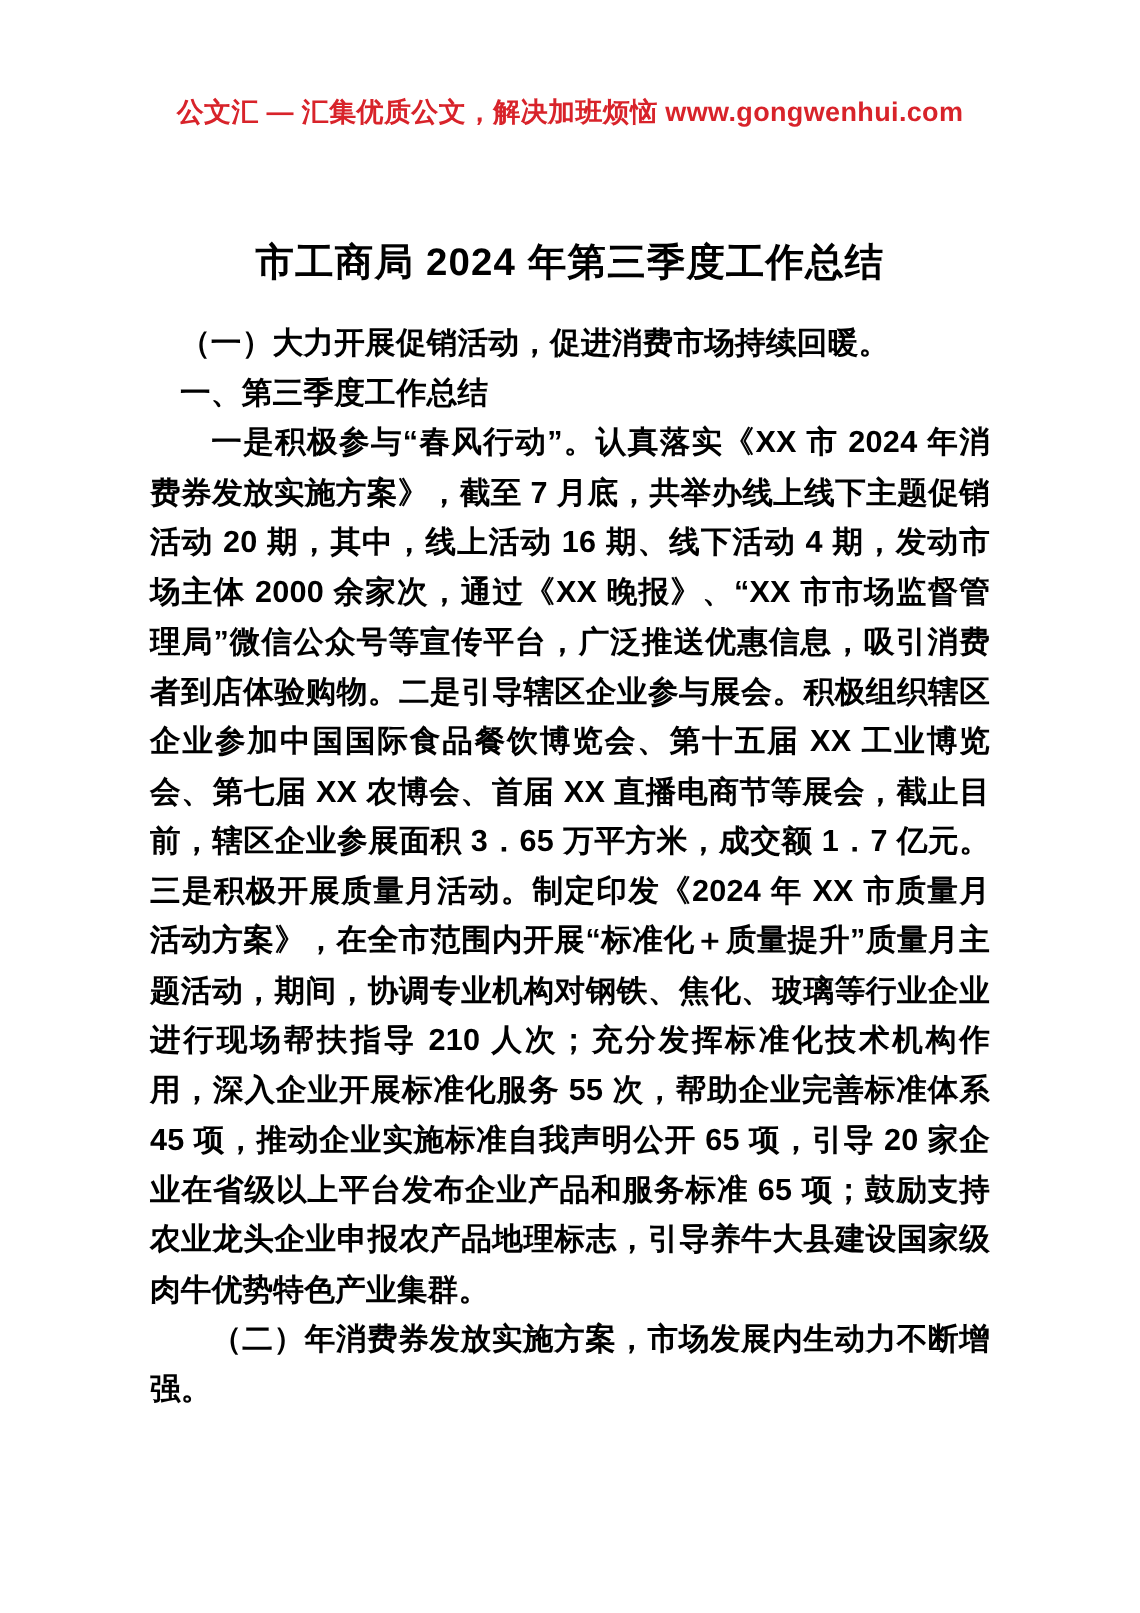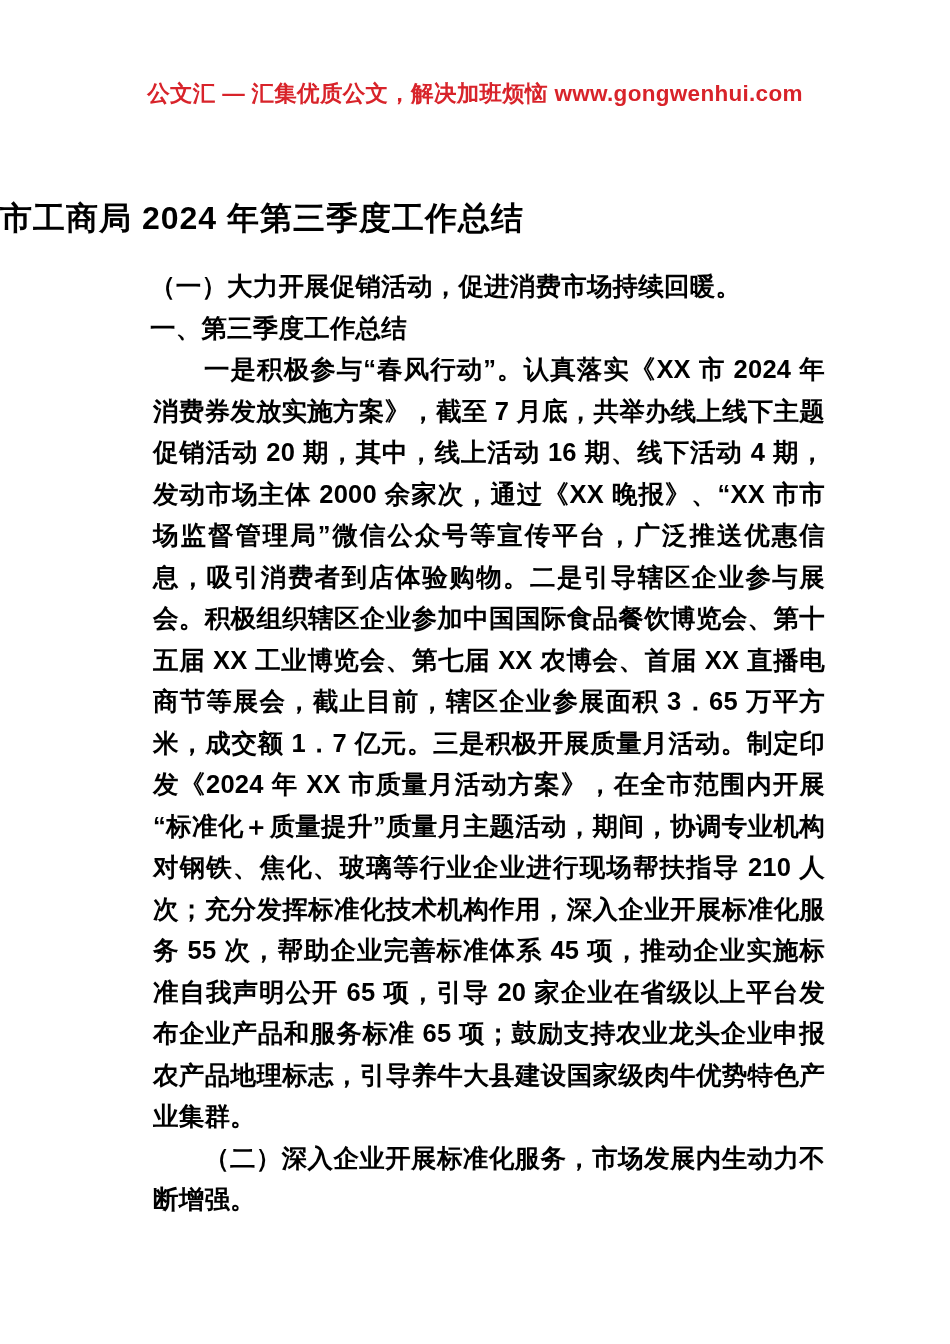--- a/index.html
+++ b/index.html
@@ -35,21 +35,21 @@
     font-size: 22.5px;
     font-weight: bold;
     letter-spacing: 0.3px;
     white-space: nowrap;
   }
   .doc-title {
     position: absolute;
     top: 176px;
     left: 0;
     width: 950px;
-    text-align: left;
+    text-align: center;
     font-family: "Liberation Sans", sans-serif;
     font-size: 32px;
     font-weight: bold;
     letter-spacing: 1px;
     color: #000;
   }
   .body-area {
     position: absolute;
     top: 266px;
     left: 125px;
@@ -61,35 +61,34 @@
     line-height: 41.5px;
     text-align: justify;
     text-justify: inter-ideograph;
     font-family: "Liberation Sans", sans-serif;
     font-weight: bold;
     letter-spacing: 0.2px;
     color: #000;
   }
   p.indent2 {
     text-indent: 51px;
-    margin-left: 28px;
   }
   p.indent1 {
     text-indent: 25px;
   }
 </style>
 </head>
 <body>
 
 <div class="page">
 
   <div class="watermark">公文汇 — 汇集优质公文，解决加班烦恼 www.gongwenhui.com</div>
 
   <h1 class="doc-title">市工商局 2024 年第三季度工作总结</h1>
 
   <div class="body-area">
     <p class="para indent1">（一）大力开展促销活动，促进消费市场持续回暖。</p>
     <p class="para indent1">一、第三季度工作总结</p>
     <p class="para indent2">一是积极参与“春风行动”。认真落实《XX 市 2024 年消费券发放实施方案》，截至 7 月底，共举办线上线下主题促销活动 20 期，其中，线上活动 16 期、线下活动 4 期，发动市场主体 2000 余家次，通过《XX 晚报》、“XX 市市场监督管理局”微信公众号等宣传平台，广泛推送优惠信息，吸引消费者到店体验购物。二是引导辖区企业参与展会。积极组织辖区企业参加中国国际食品餐饮博览会、第十五届 XX 工业博览会、第七届 XX 农博会、首届 XX 直播电商节等展会，截止目前，辖区企业参展面积 3．65 万平方米，成交额 1．7 亿元。三是积极开展质量月活动。制定印发《2024 年 XX 市质量月活动方案》，在全市范围内开展“标准化＋质量提升”质量月主题活动，期间，协调专业机构对钢铁、焦化、玻璃等行业企业进行现场帮扶指导 210 人次；充分发挥标准化技术机构作用，深入企业开展标准化服务 55 次，帮助企业完善标准体系 45 项，推动企业实施标准自我声明公开 65 项，引导 20 家企业在省级以上平台发布企业产品和服务标准 65 项；鼓励支持农业龙头企业申报农产品地理标志，引导养牛大县建设国家级肉牛优势特色产业集群。</p>
-    <p class="para indent2">（二）深入企业开展标准化服务，市场发展内生动力不断增强。</p>
+    <p class="para indent2">（二）年消费券发放实施方案，市场发展内生动力不断增强。</p>
   </div>
 
 </div>
 
 </body></html>

